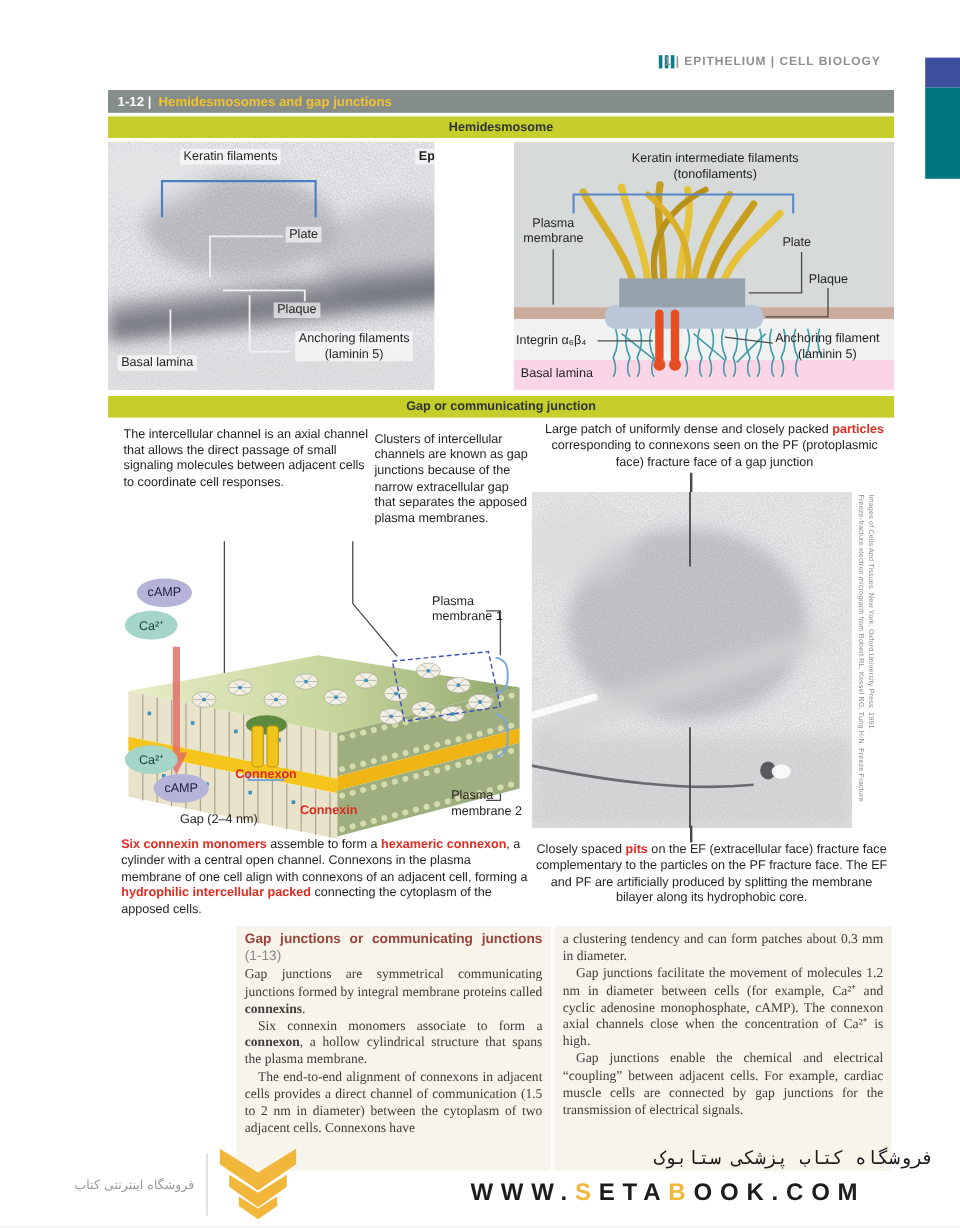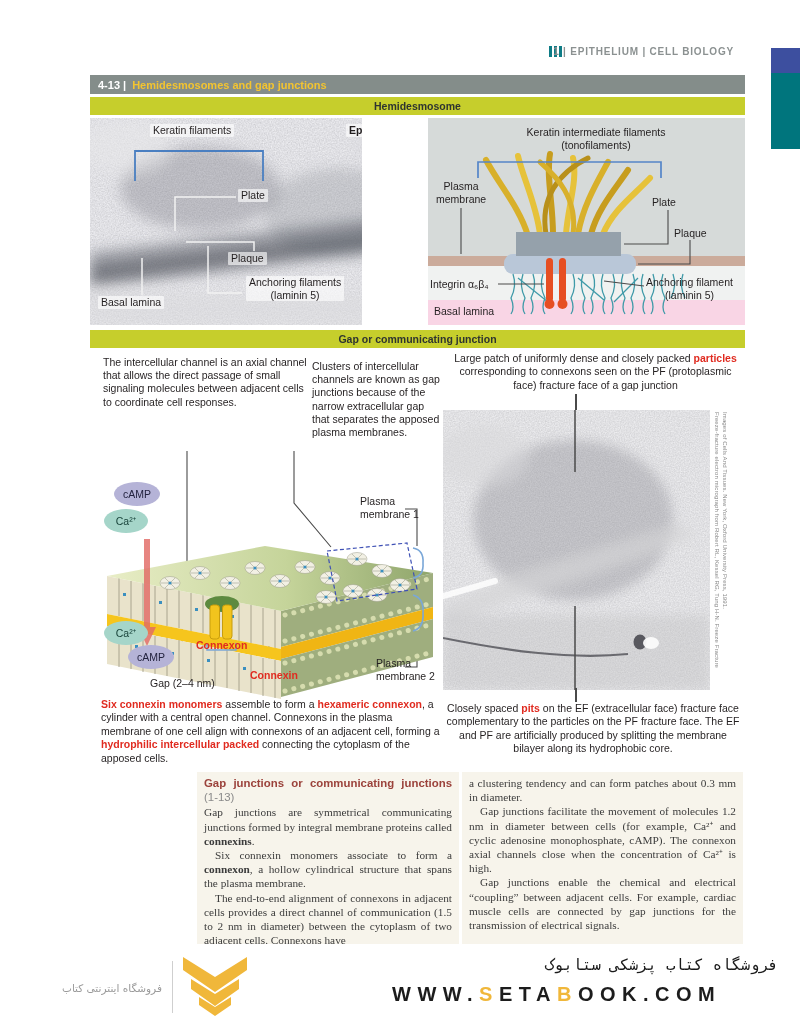--- a/index.html
+++ b/index.html
@@ -33,21 +33,21 @@
   .gbox{position:absolute;font-size:10.5px;line-height:13.2px;color:#231f20;}
   .cap{position:absolute;font-size:10.5px;line-height:13.4px;color:#231f20;}
   .vline{position:absolute;width:1.5px;background:#4a4a4a;}
   .credit{position:absolute;writing-mode:vertical-lr;text-orientation:mixed;
           font-size:6px;line-height:8.5px;color:#8a8a8a;letter-spacing:.02em;}
   .oval{position:absolute;border-radius:50%;display:flex;align-items:center;
         justify-content:center;font-size:10.5px;color:#23233f;}
   .ov-camp{background:#b5b3d7;}
   .ov-ca{background:#a5d5c9;color:#143f36;}
   
-  .bodycol{position:absolute;top:772px;height:172px;background:#f7f4eb;
+  .bodycol{position:absolute;top:772px;height:204px;background:#f7f4eb;
            font-family:"Liberation Serif",serif;font-size:11.3px;line-height:14.2px;
            color:#3c3c3c;text-align:justify;padding:4px 7px 0 7px;box-sizing:border-box;
            overflow:hidden;}
   .bodycol p{margin:0;text-indent:11px;}
   .bodycol p.noind{text-indent:0;}
   .bhead{font-family:"Liberation Sans",sans-serif;font-size:11.4px;font-weight:bold;
          color:#9b423b;margin-bottom:1px;}
   .bh-ref{color:#8a8a8a;font-weight:normal;}
   
   .footer-fa{position:absolute;top:956px;right:22px;width:420px;text-align:right;
@@ -72,21 +72,21 @@
   <div class="chap-icon">
       <span></span>
       <span></span>
       <span></span>
     </div>
   <div class="chap-head">1 | EPITHELIUM | CELL BIOLOGY</div>
   <div class="edge-tab edge-indigo abs"></div>
   <div class="edge-tab edge-teal abs"></div>
 
   <div class="figbar" style="top:75px;">
-    <span class="code">4-13 |</span>
+    <span class="code">1-12 |</span>
     <span class="ftitle">Hemidesmosomes and gap junctions</span>
   </div>
   <div class="band" style="top:97px;">Hemidesmosome</div>
 
   <div class="panel" style="left:90px;top:118px;width:272px;height:207px;">
     <svg width="334" height="207" viewBox="0 0 334 207">
       <defs>
         <filter id="nzL" x="0" y="0" width="100%" height="100%">
           <feTurbulence type="fractalNoise" baseFrequency="0.75" numOctaves="2" seed="4"></feTurbulence>
           <feColorMatrix type="saturate" values="0"></feColorMatrix>

